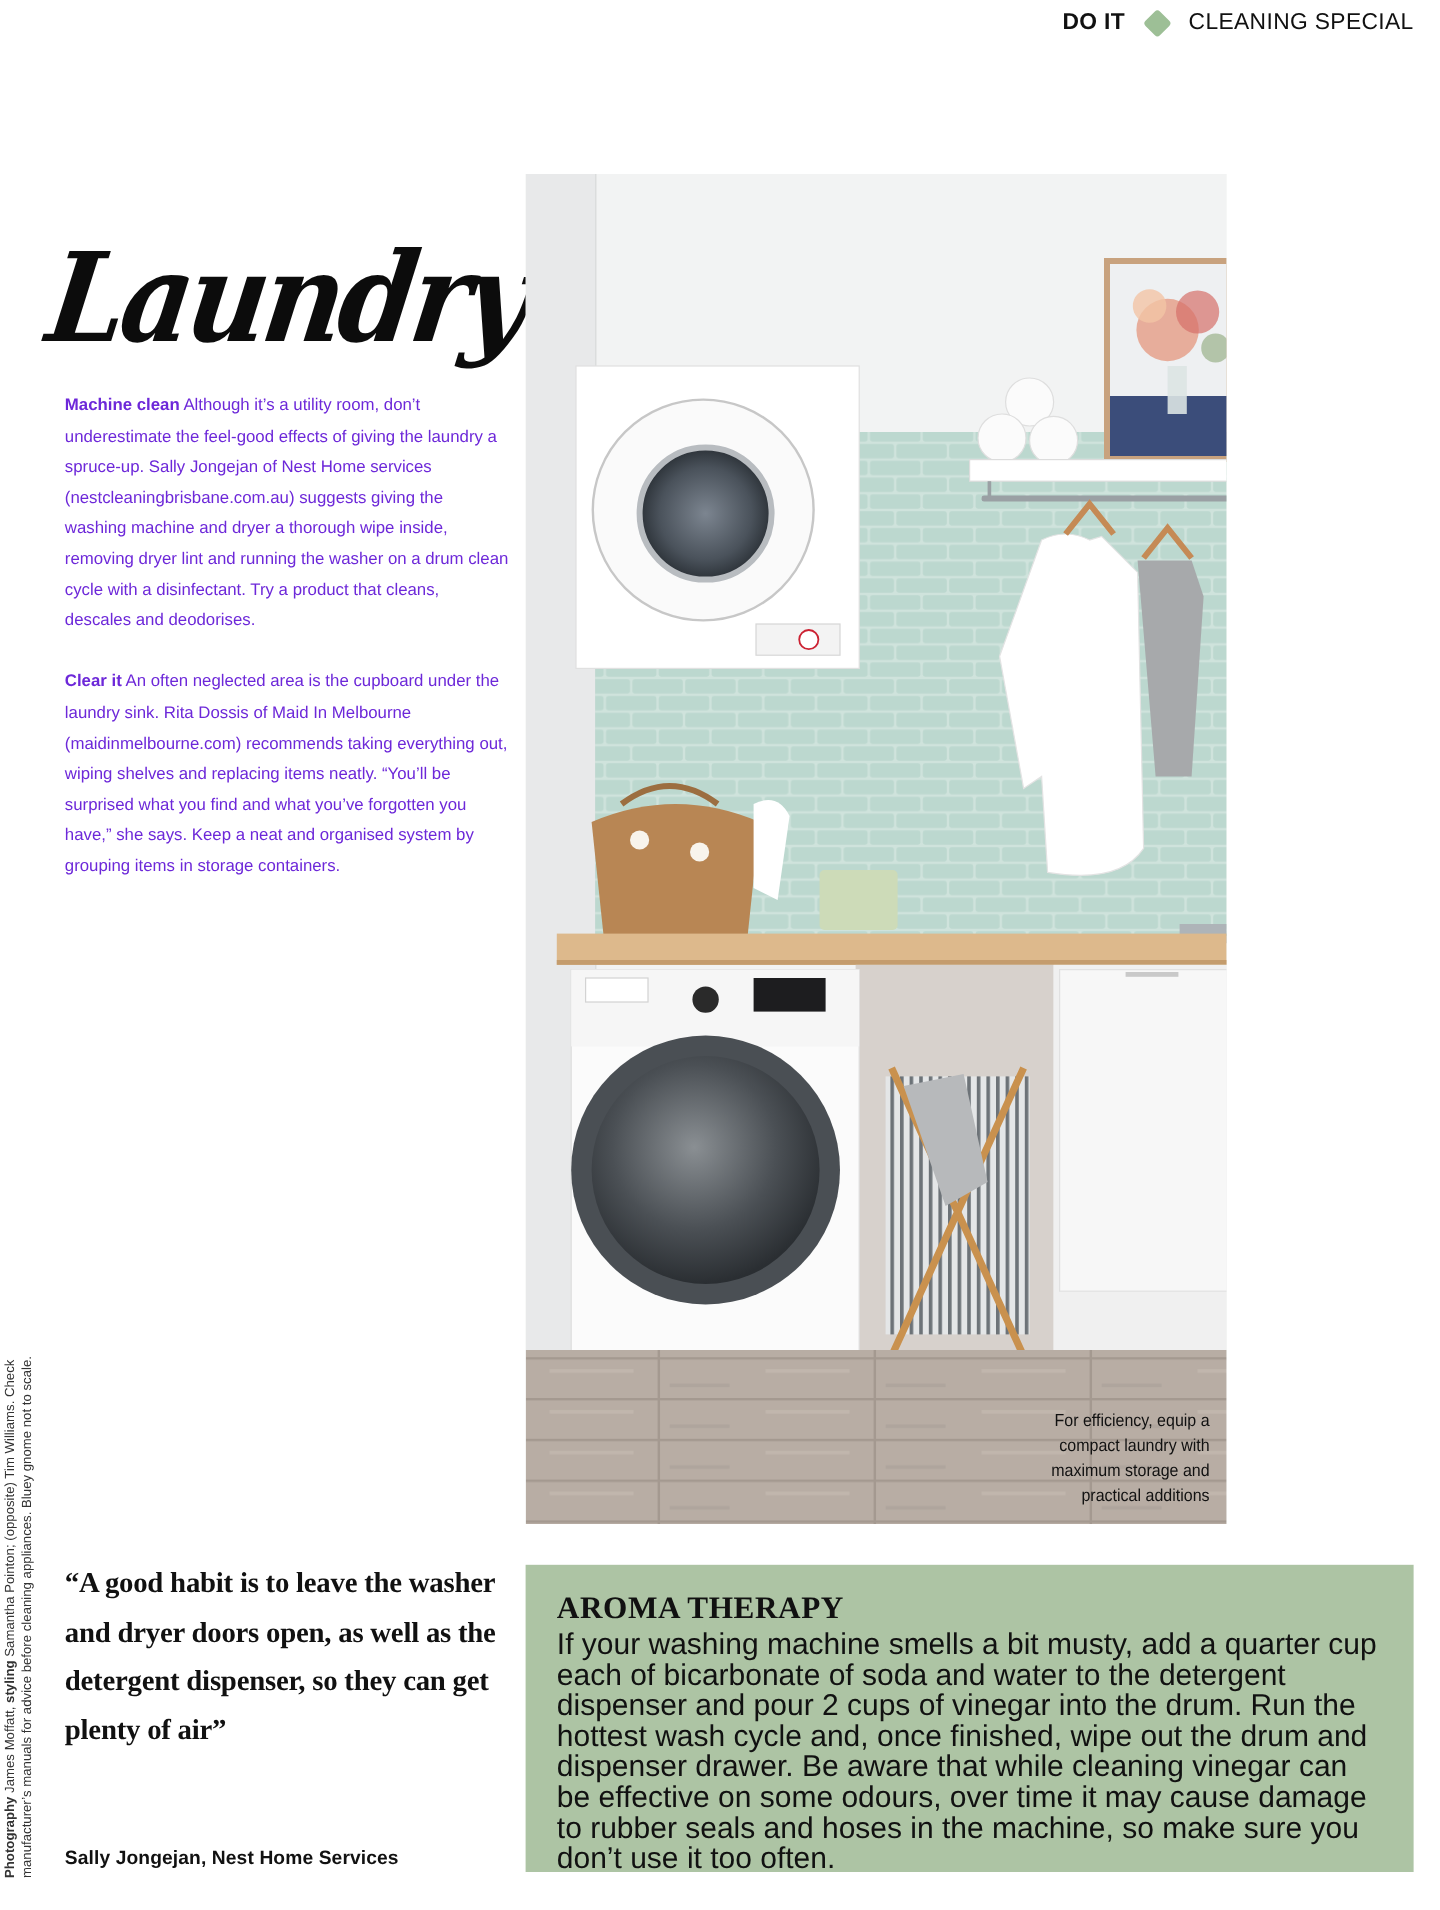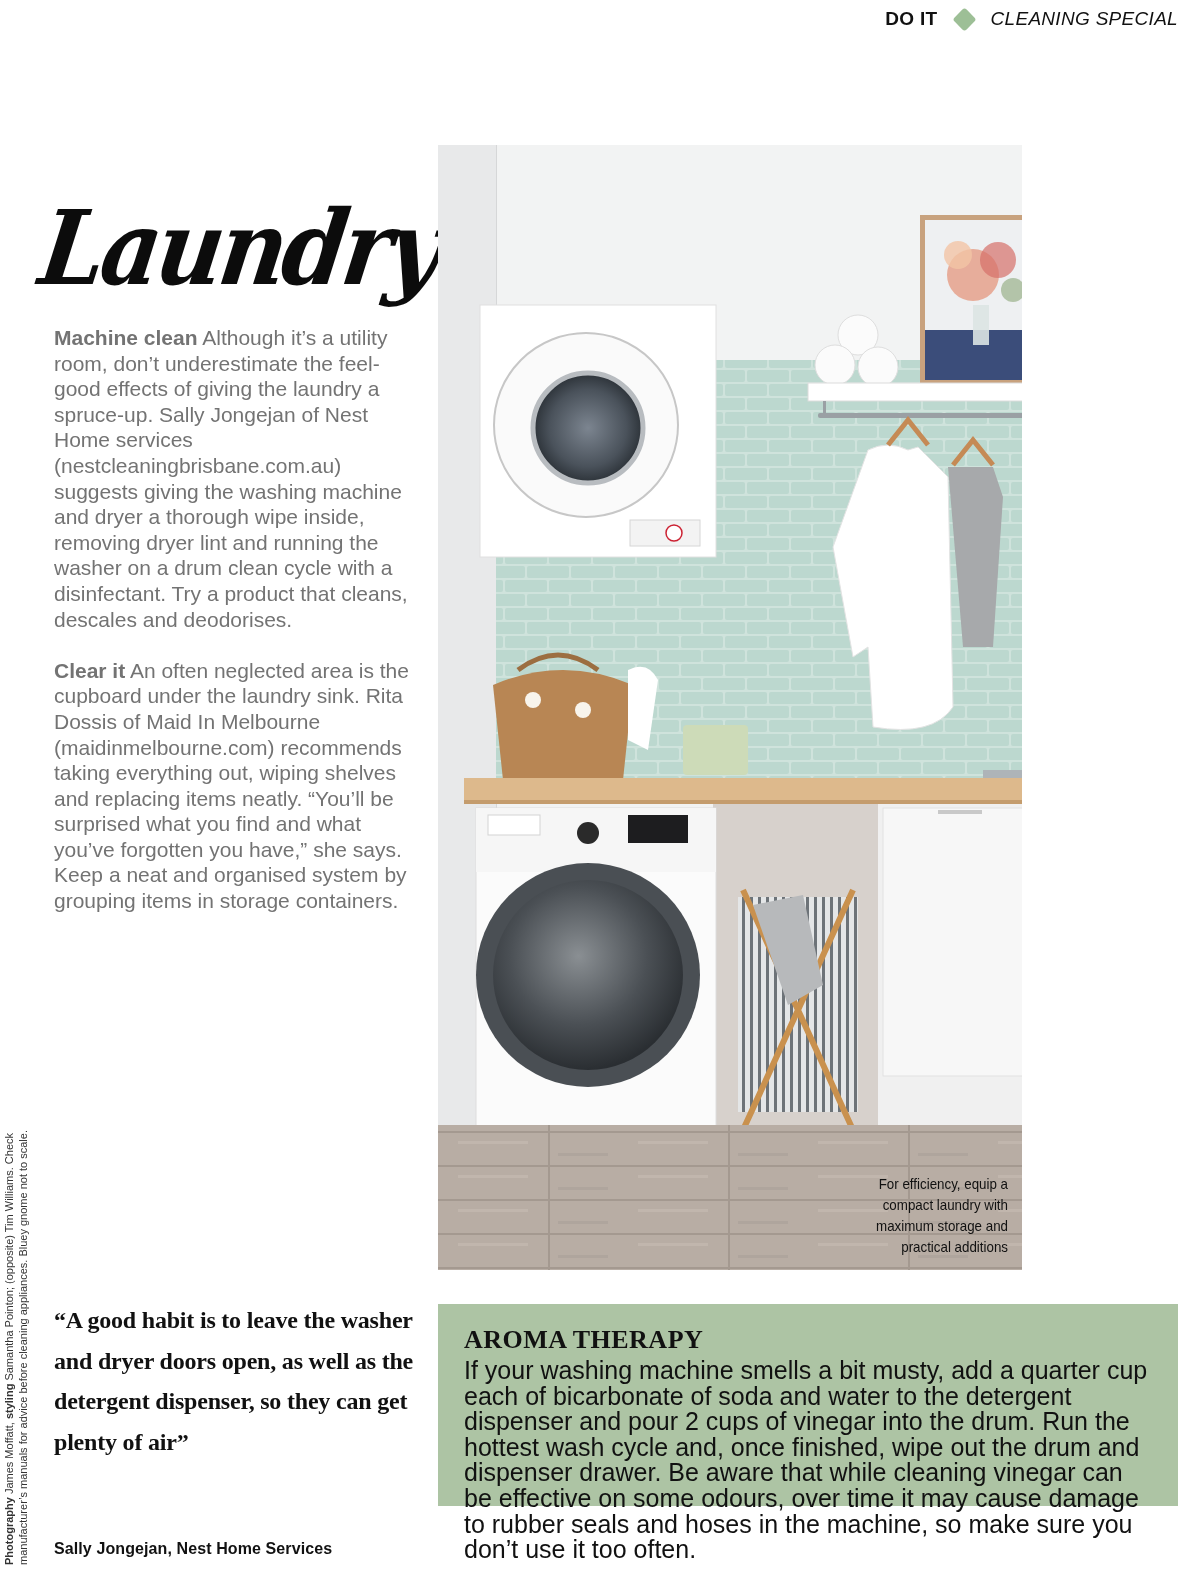--- a/index.html
+++ b/index.html
@@ -2,40 +2,40 @@
 <html><head>
 <meta charset="utf-8">
 <style>
   * { box-sizing: border-box; margin: 0; padding: 0; }
   html, body { width: 1200px; height: 1592px; background: #ffffff; overflow: hidden; }
   body { position: relative; font-family: "Liberation Sans", sans-serif; color: #111; }
 
   .running-head { position: absolute; top: 8px; right: 22px; display: flex; align-items: center; gap: 14px; font-size: 19px; letter-spacing: 0.3px; }
   .running-head .section { font-weight: 700; }
   .running-head .diamond { width: 17px; height: 17px; background: #9dbf96; transform: rotate(45deg); border-radius: 3px; margin: 0 4px; }
-  .running-head .topic { font-weight: 400; font-style: italic; }
+  .running-head .topic { font-weight: 400; }
 
   .title { position: absolute; left: 50px; top: 188px; font-family: "DejaVu Serif", serif; font-style: italic; font-weight: 700; font-size: 92px; letter-spacing: -4px; transform: skewX(-8deg) scaleY(1.12); transform-origin: left top; color: #0c0c0c; }
 
-  .body-col { position: absolute; left: 54px; top: 325px; width: 370px; font-size: 21px; line-height: 25.6px; color: #737373; }
+  .body-col { position: absolute; left: 54px; top: 325px; width: 370px; font-size: 14px; line-height: 25.6px; color: #6d28d9; }
   .para { margin-bottom: 25.6px; }
   .para .lead { font-weight: 700; }
   .end-marker { display: inline-block; width: 0; height: 0; border-top: 8px solid transparent; border-bottom: 8px solid transparent; border-left: 9px solid #9dbf96; vertical-align: -2px; margin-left: 4px; }
 
   .credits { position: absolute; left: 2px; top: 1565px; width: 460px; transform: rotate(-90deg); transform-origin: left top; font-size: 11px; line-height: 14px; color: #333; }
   .credits b { font-weight: 700; }
 
   .photo { position: absolute; left: 438px; top: 145px; width: 584px; height: 1125px; overflow: hidden; background: #f1f2f1; }
   .photo svg { display: block; }
   .caption { position: absolute; right: 14px; bottom: 12px; width: 190px; text-align: right; font-family: "Liberation Sans", sans-serif; font-size: 14.5px; line-height: 21px; color: #111; transform: scaleX(0.92); transform-origin: right bottom; }
 
   .quote { position: absolute; left: 54px; top: 1300px; width: 360px; font-family: "Liberation Serif", serif; font-weight: 700; font-size: 24px; line-height: 40.5px; color: #111; letter-spacing: -0.2px; }
   .attribution { position: absolute; left: 54px; top: 1540px; font-size: 16px; font-weight: 700; color: #111; letter-spacing: 0.1px; }
 
-  .sidebar-box { position: absolute; left: 438px; top: 1304px; width: 740px; height: 202px; background: #adc4a4; padding: 20px 26px 13px 26px; }
+  .sidebar-box { position: absolute; left: 438px; top: 1304px; width: 740px; height: 256px; background: #adc4a4; padding: 20px 26px 13px 26px; }
   .sidebar-box .box-title { font-family: "Liberation Serif", serif; font-weight: 700; font-size: 26px; letter-spacing: 0.5px; color: #111; line-height: 32px; }
   .sidebar-box .box-body { font-size: 25px; line-height: 25.6px; color: #111; margin-top: 2px; }
 </style>
 </head>
 <body>
 
 <div class="running-head">
   <span class="section">DO IT</span>
   <span class="diamond"></span>
   <span class="topic">CLEANING SPECIAL</span>

